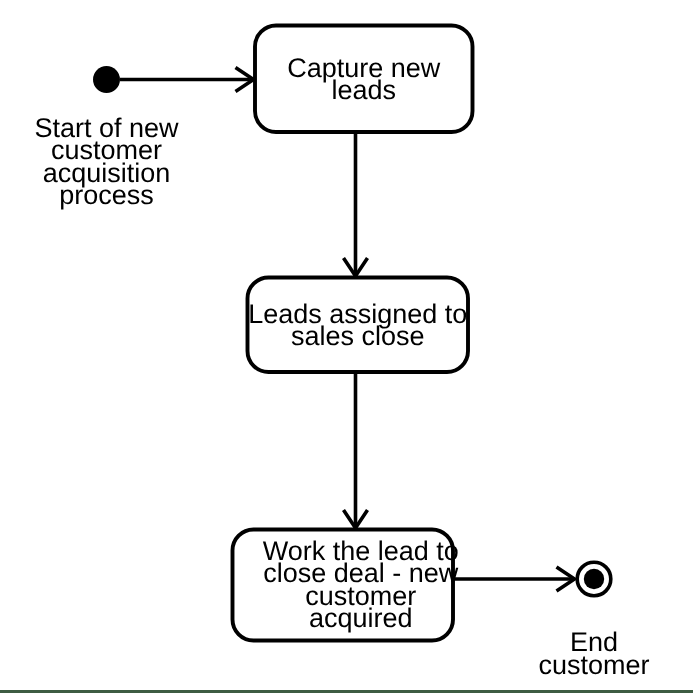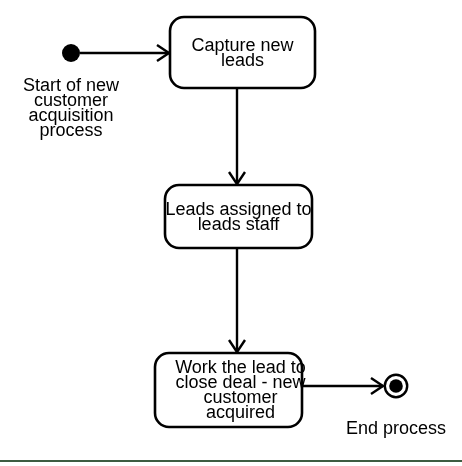--- a/index.html
+++ b/index.html
@@ -89,24 +89,24 @@
 
   <g>
     <circle cx="396" cy="386" r="11.2" fill="#ffffff" stroke="#000000" stroke-width="2.4"></circle>
     <circle cx="396" cy="386" r="6.8" fill="#000000"></circle>
   </g>
 </svg>
 
 <div class="node-label activity-label" id="label-activity-1">Capture new leads</div>
 
 <div class="node-label activity-label" id="label-activity-2">Leads assigned to
-leads staff</div>
+sales close</div>
 
 <div class="node-label activity-label" id="label-activity-3">Work the lead to
 close deal - new
 customer acquired</div>
 
 <div class="node-label" id="label-start-node">Start of  new customer
 acquisition process</div>
 
-<div class="node-label" id="label-end-node">End process</div>
+<div class="node-label" id="label-end-node">End customer</div>
 
 <div class="footer-rule"></div>
 
 </body></html>

